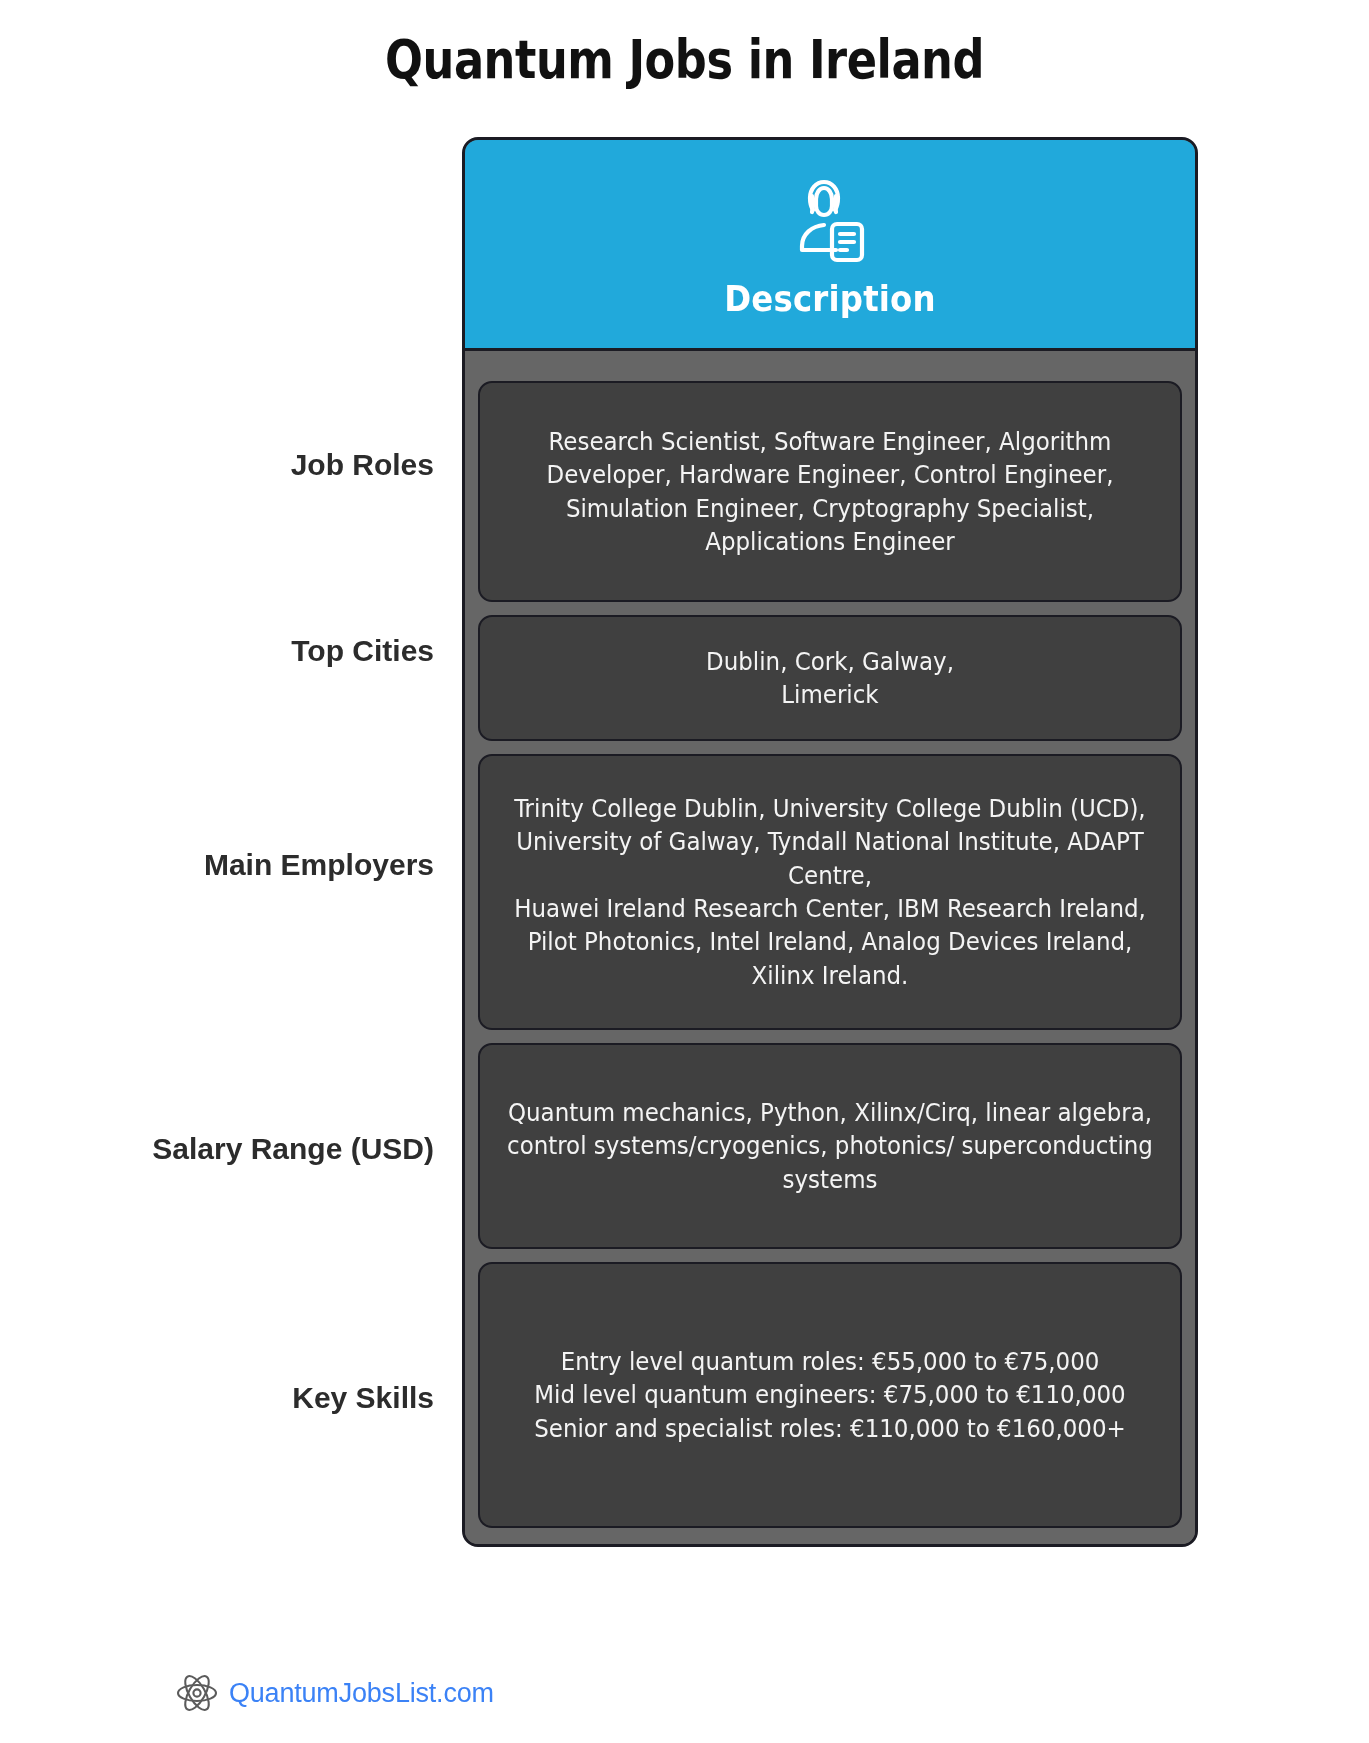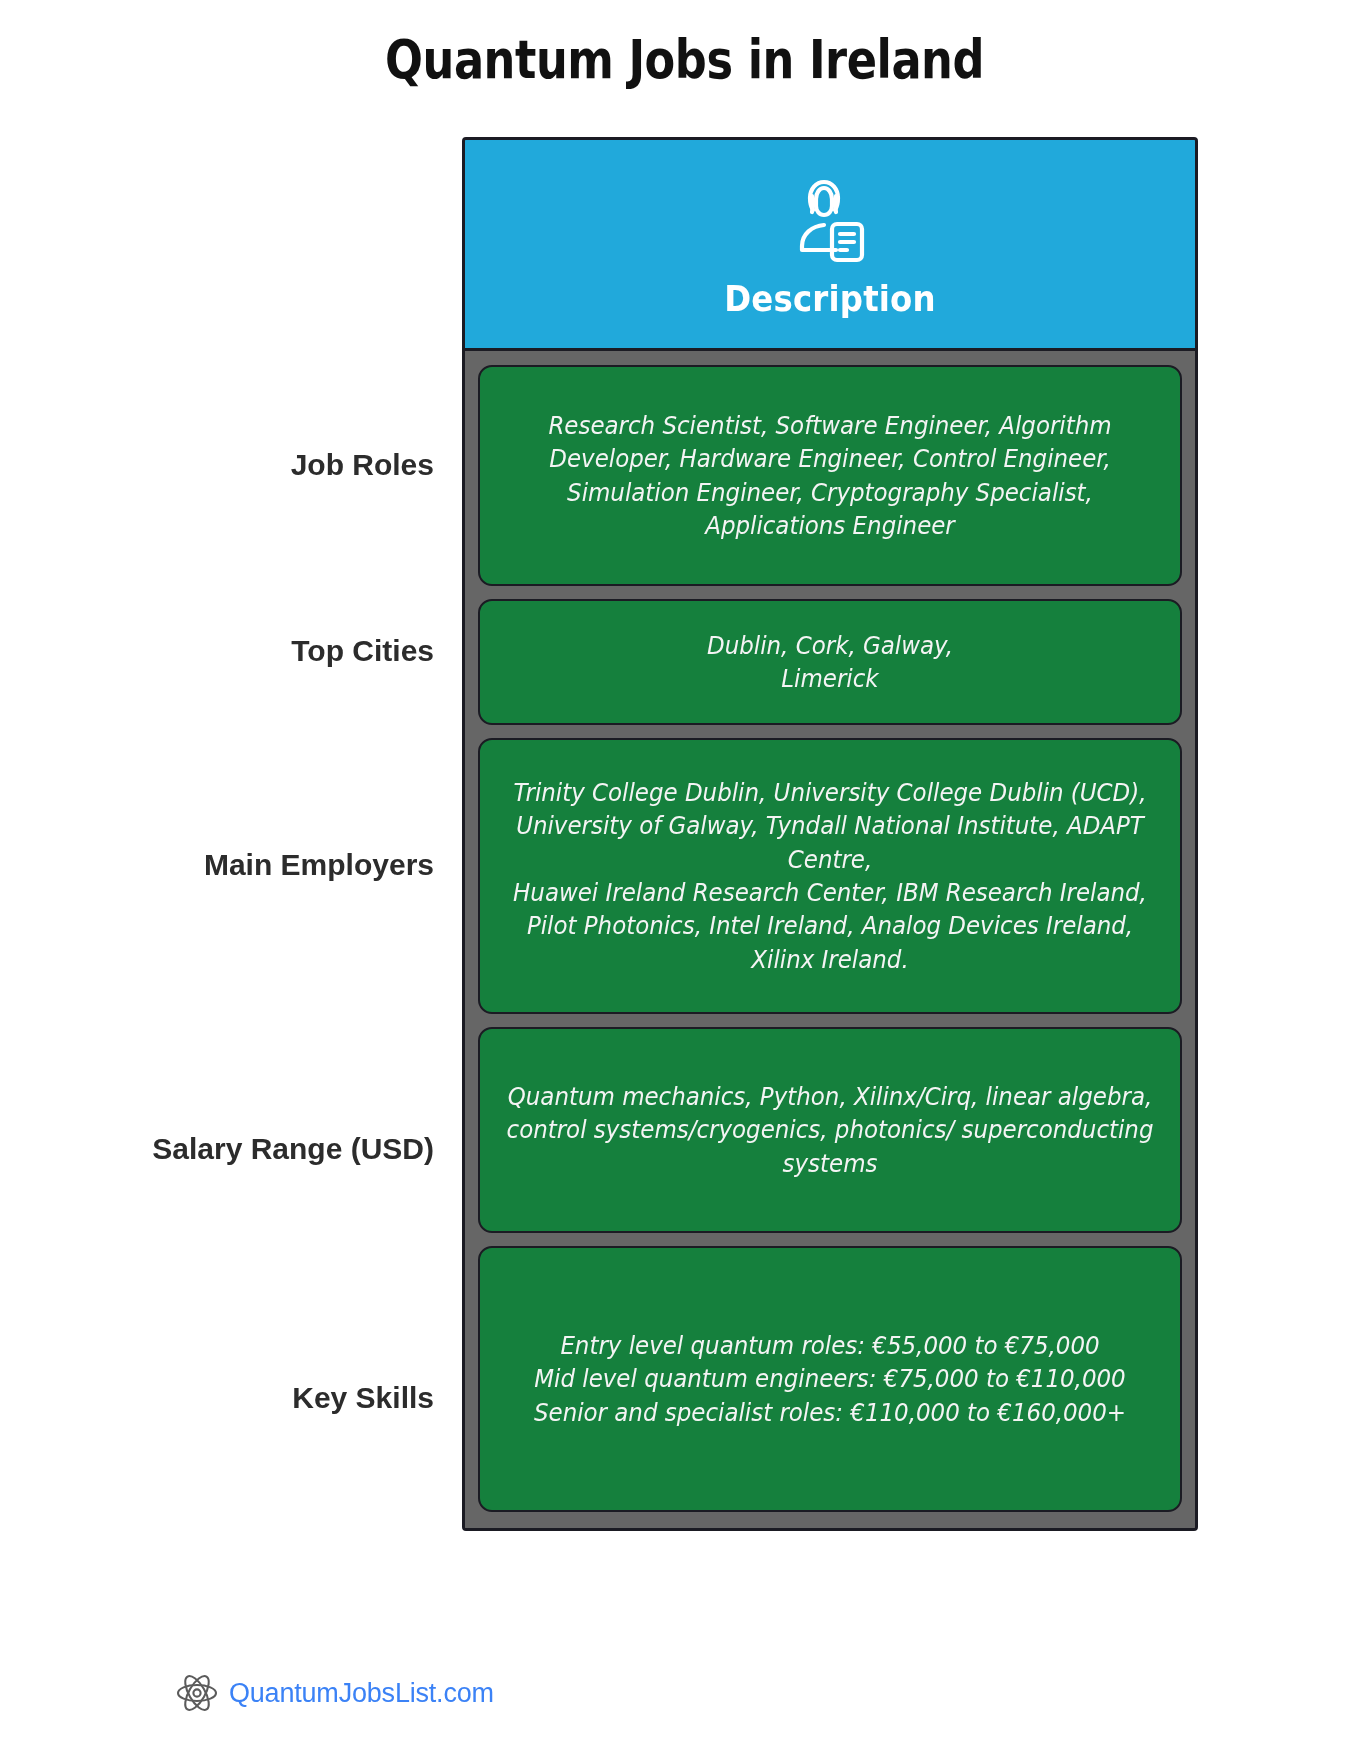--- a/index.html
+++ b/index.html
@@ -64,25 +64,26 @@
     font-size: 30px;
     line-height: 1.18;
     color: #2c2c2c;
   }
 
   
   #column {
     flex: 0 0 736px;
     width: 736px;
     border: 3px solid #1b1b23;
-    border-radius: 4px;
+    border-radius: 16px;
     background: #666666;
     overflow: hidden;
     display: flex;
     flex-direction: column;
+    gap: 16px;
   }
 
   #col-header {
     background: #21a9db;
     height: 211px;
     display: flex;
     flex-direction: column;
     align-items: center;
     justify-content: flex-start;
     padding-top: 30px;
@@ -108,26 +109,25 @@
     display: flex;
     flex-direction: column;
     padding: 14px 13px 16px 13px;
     gap: 13px;
     background: #666666;
   }
 
   .cell {
     border: 2.5px solid #1b1b23;
     border-radius: 14px;
-    background: #15803d;
+    background: #404040;
     display: flex;
     align-items: center;
     justify-content: center;
     padding: 10px 18px;
-    font-style: italic;
   }
 
   .cell-text {
     font-family: "Liberation Sans Narrow", "DejaVu Sans Condensed", "Liberation Sans", sans-serif;
     font-size: 25.5px;
     line-height: 1.31;
     color: #f4f4f4;
     text-align: center;
     white-space: pre-line;
   }

